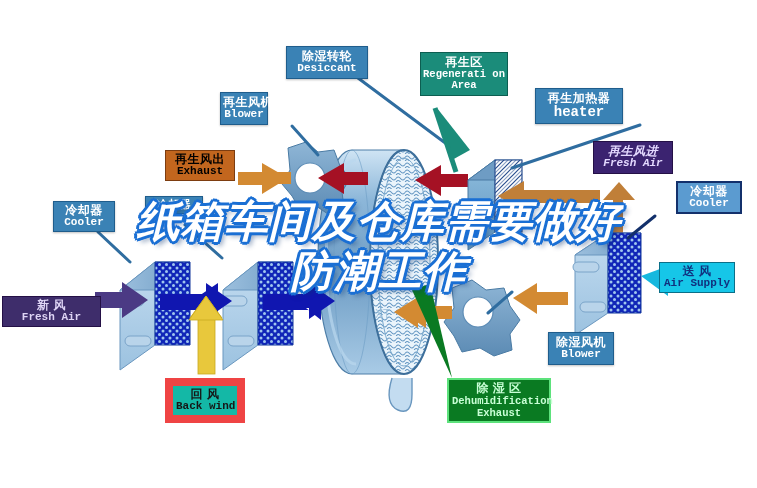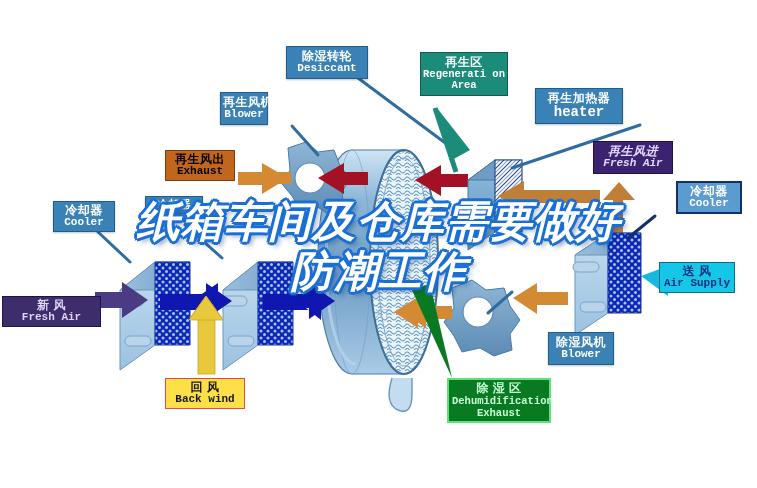--- a/index.html
+++ b/index.html
@@ -27,21 +27,21 @@
   .lbl.teal{background:#1b8c7a;border:1px solid #0d5e51;color:#ffffff;}
 
   
   .lbl.purple{background:#3b2370;border:1px solid #241046;color:#e4d9ff;}
   .lbl.purple2{background:#3e2d6b;border:1px solid #241046;color:#ded4f5;}
 
   
   .lbl.green{background:#0a7a22;border:2px solid #5de27c;color:#c9ffd6;}
 
   
-  .lbl.yellow{background:#fde047;border:1px solid #ef4444;color:#161616;}
+  .lbl.yellow{background:#14b8a6;border:8px solid #ef4444;color:#161616;}
   .lbl.yellow .en{color:#161616;}
 
   
   .lbl.cyan{background:#16c6e8;border:1px solid #0b6f88;color:#11307e;}
   .lbl.cyan .en{color:#11307e;}
 
   
   #headline{position:absolute;left:0;right:0;top:196px;z-index:90;text-align:center;
             font-family:"DejaVu Sans","Liberation Sans",sans-serif;
             font-weight:700;font-style:italic;font-size:43px;line-height:50px;

